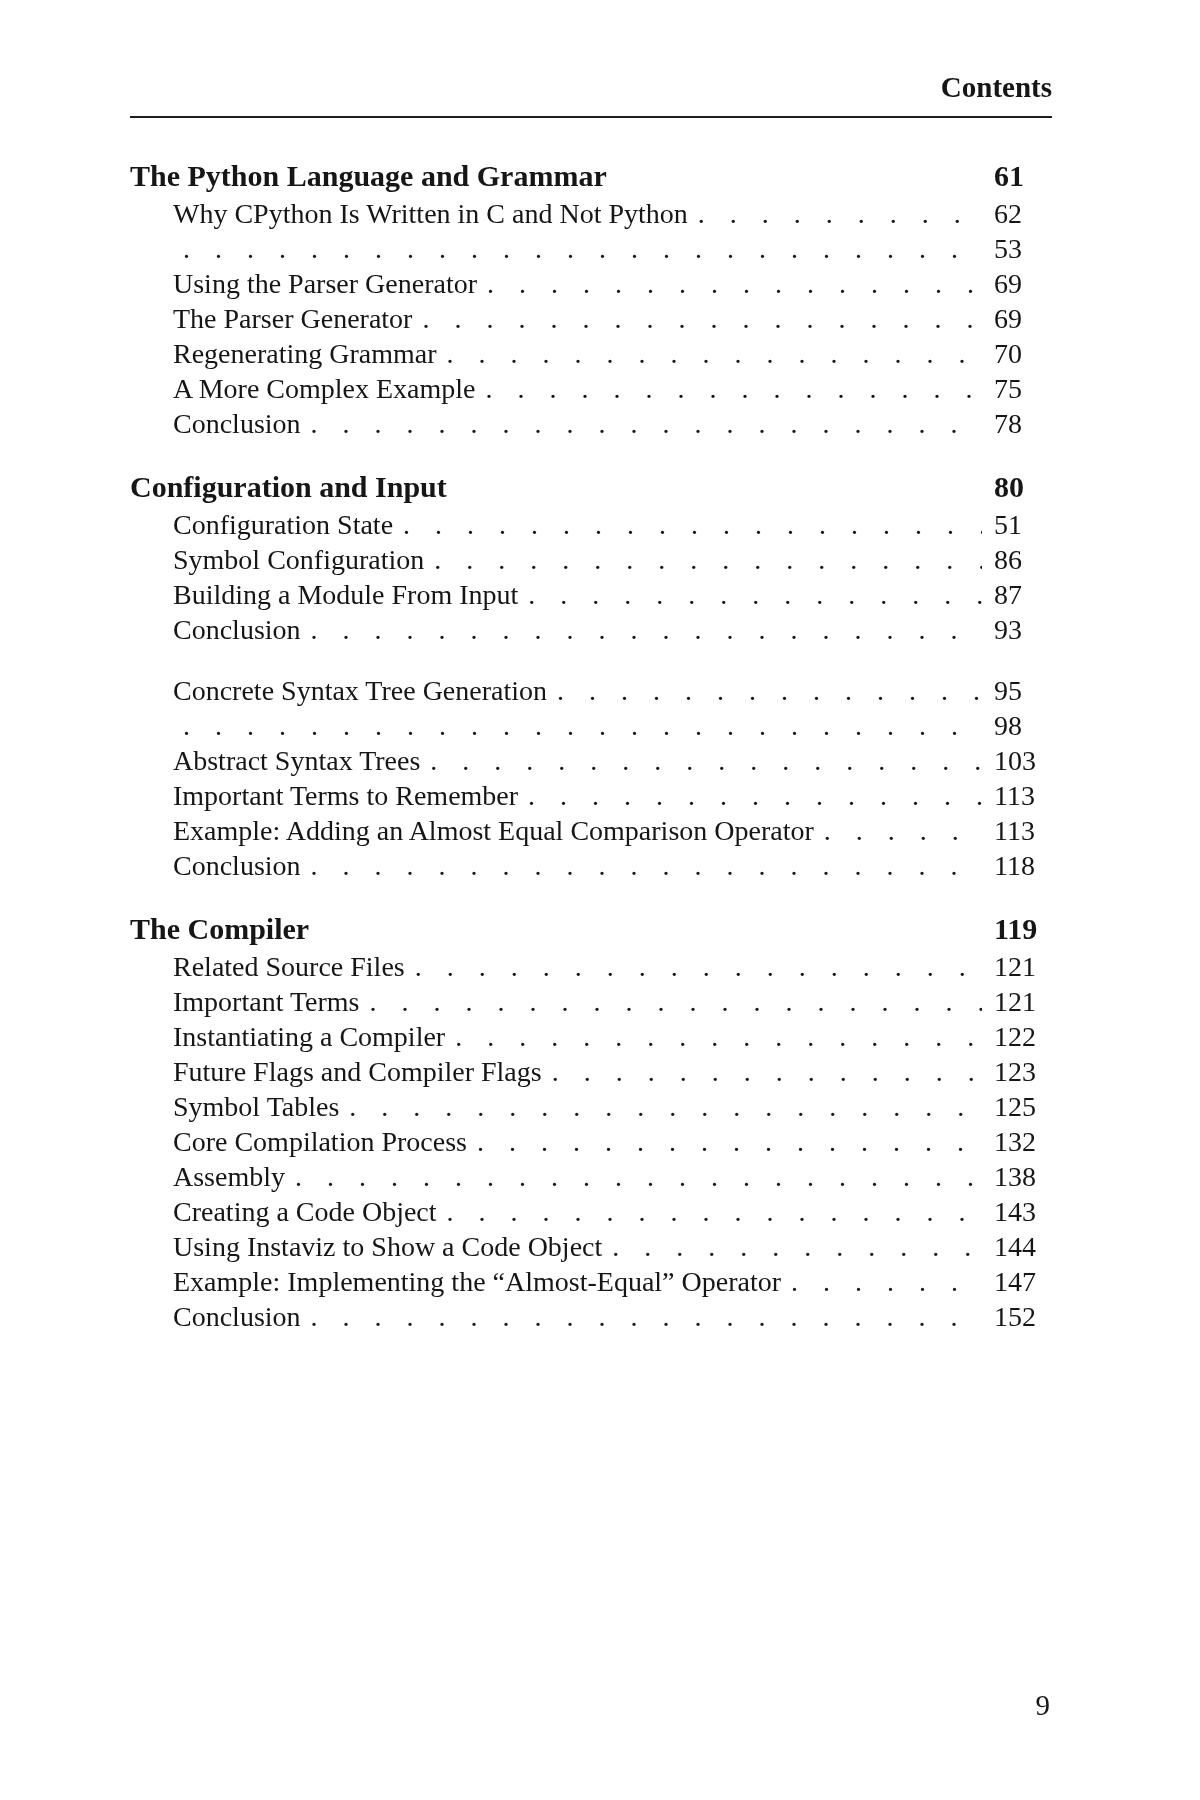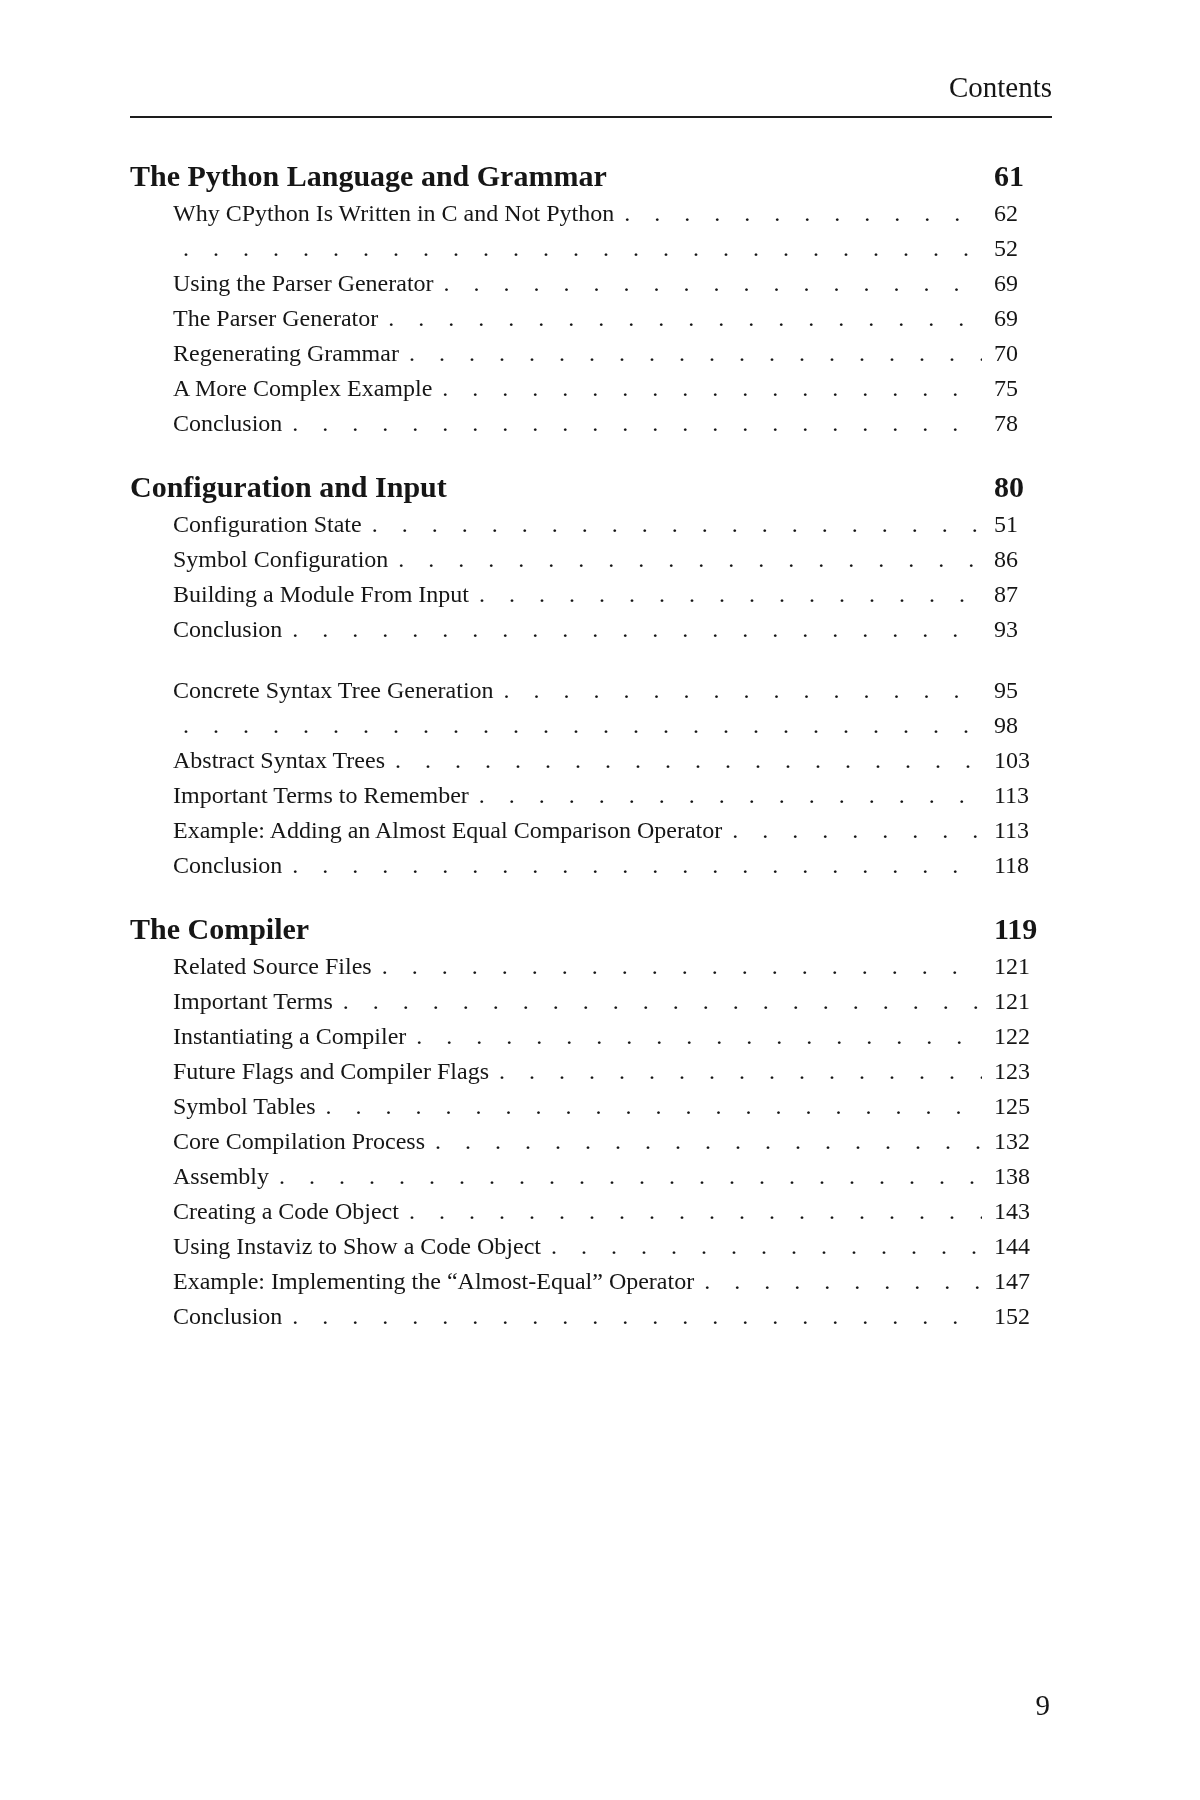--- a/index.html
+++ b/index.html
@@ -16,20 +16,21 @@
     overflow: hidden;
   }
   .page-inner {
     padding: 0 148px 0 130px;
   }
   .running-head {
     padding-top: 70px;
     text-align: right;
     font-size: 29px;
     line-height: 34px;
+    font-weight: bold;
   }
   .head-rule {
     border: none;
     border-bottom: 2px solid #1d1d1d;
     margin: 12px 0 0 0;
     height: 0;
   }
   main.toc {
     margin-top: 38px;
   }
@@ -38,21 +39,21 @@
   .toc-row {
     display: flex;
     align-items: baseline;
   }
   .heading-row {
     font-size: 30px;
     font-weight: bold;
     line-height: 40px;
   }
   .entry-row {
-    font-size: 24px;
+    font-size: 28px;
     line-height: 35px;
     padding-left: 43px;
   }
   .toc-row .title {
     white-space: nowrap;
     flex: 0 0 auto;
   }
   .toc-row .spacer {
     flex: 1 1 auto;
   }
@@ -100,21 +101,21 @@
           <span class="spacer"></span>
           <span class="pagenum">61</span>
         </div>
         <div class="toc-row entry-row">
           <span class="title">Why CPython Is Written in C and Not Python</span>
           <span class="leader"></span>
           <span class="pagenum">62</span>
         </div>
         <div class="toc-row entry-row">
           <span class="leader"></span>
-          <span class="pagenum">52</span>
+          <span class="pagenum">53</span>
         </div>
         <div class="toc-row entry-row">
           <span class="title">Using the Parser Generator</span>
           <span class="leader"></span>
           <span class="pagenum">69</span>
         </div>
         <div class="toc-row entry-row">
           <span class="title">The Parser Generator</span>
           <span class="leader"></span>
           <span class="pagenum">69</span>

